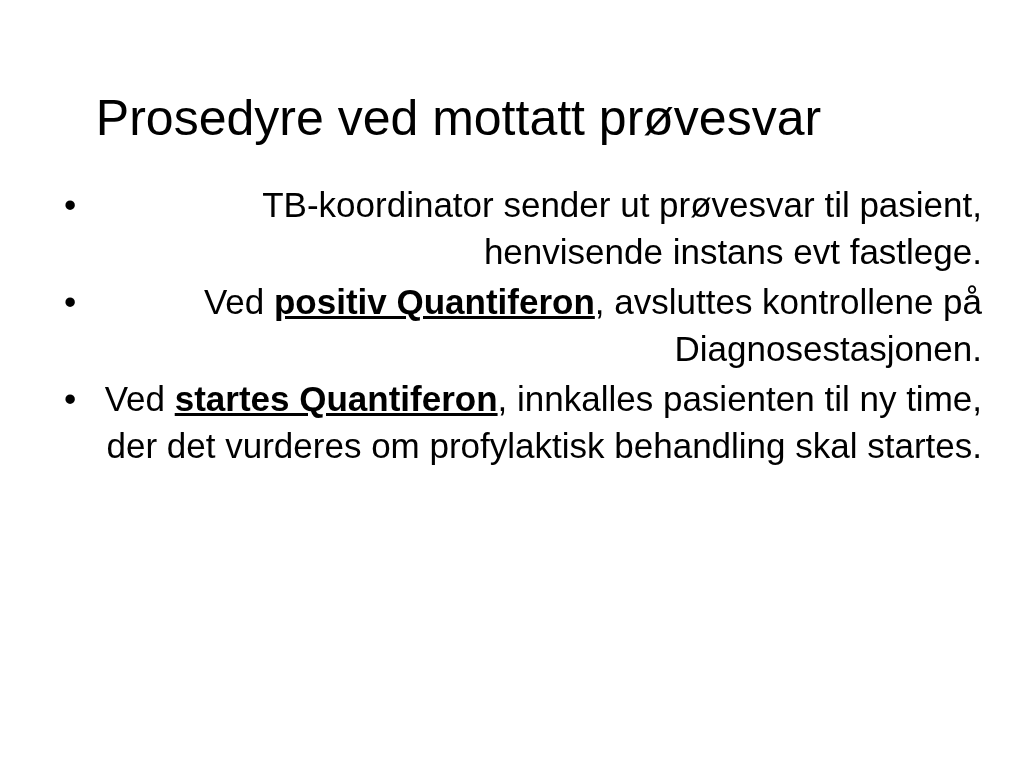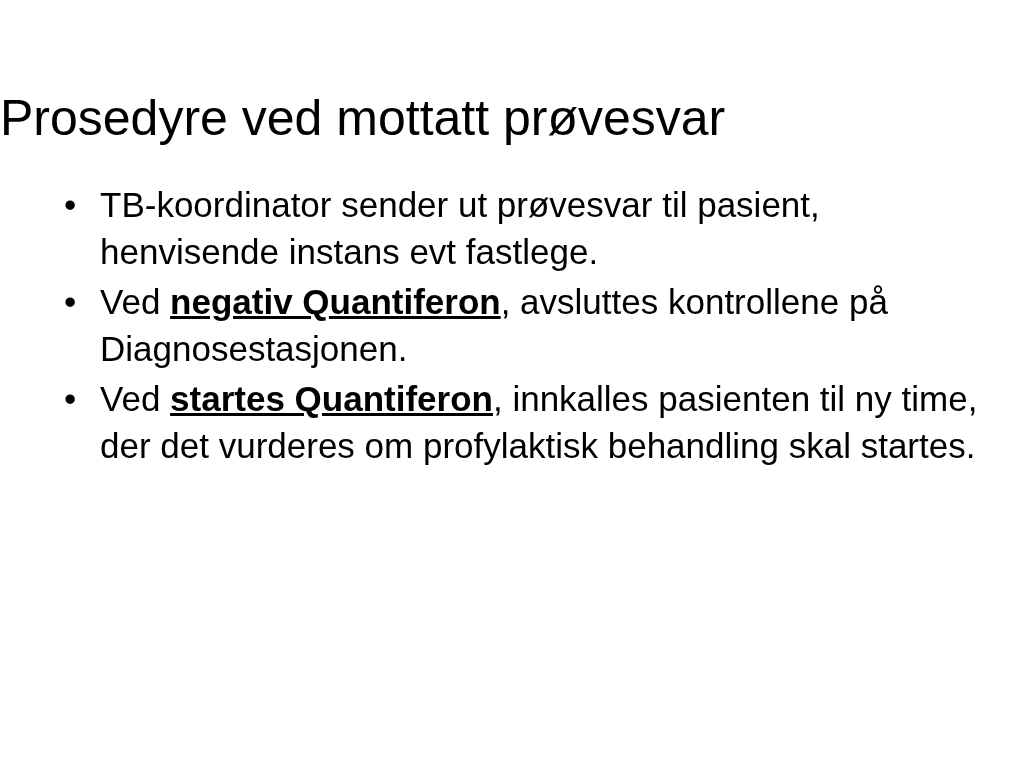--- a/index.html
+++ b/index.html
@@ -15,20 +15,21 @@
     font-family: "Liberation Sans", sans-serif;
     color: #000000;
     overflow: hidden;
     box-sizing: border-box;
   }
   .slide-title {
     position: absolute;
     top: 56px;
     left: 0;
     width: 917px;
+    text-align: center;
     font-size: 50px;
     line-height: 1.15;
     font-weight: normal;
     letter-spacing: 0px;
     white-space: nowrap;
   }
   .body-list {
     position: absolute;
     top: 182px;
     left: 52px;
@@ -46,41 +47,42 @@
   }
   .bullet-item .dot {
     position: absolute;
     left: 12px;
     top: 0;
     font-size: 35px;
     line-height: 1.33;
   }
   .bullet-item .txt {
     display: block;
+    text-align: right;
   }
   .bullet-item b {
     font-weight: bold;
     text-decoration: underline;
   }
 </style>
 </head>
 <body>
 
 <div class="slide">
 
   <h1 class="slide-title">Prosedyre ved mottatt prøvesvar</h1>
 
   <ul class="body-list">
     <li class="bullet-item">
       <span class="dot">•</span>
       <span class="txt"><span>TB-koordinator sender ut prøvesvar til pasient, henvisende instans evt fastlege.</span></span>
     </li>
     <li class="bullet-item">
       <span class="dot">•</span>
-      <span class="txt"><span>Ved </span><b>negativ Quantiferon</b><span>, avsluttes kontrollene på Diagnosestasjonen.</span></span>
+      <span class="txt"><span>Ved </span><b>positiv Quantiferon</b><span>, avsluttes kontrollene på Diagnosestasjonen.</span></span>
     </li>
     <li class="bullet-item">
       <span class="dot">•</span>
       <span class="txt"><span>Ved </span><b>startes Quantiferon</b><span>, innkalles pasienten til ny time, der det vurderes om profylaktisk behandling skal startes.</span></span>
     </li>
   </ul>
 
 </div>
 
 </body></html>

